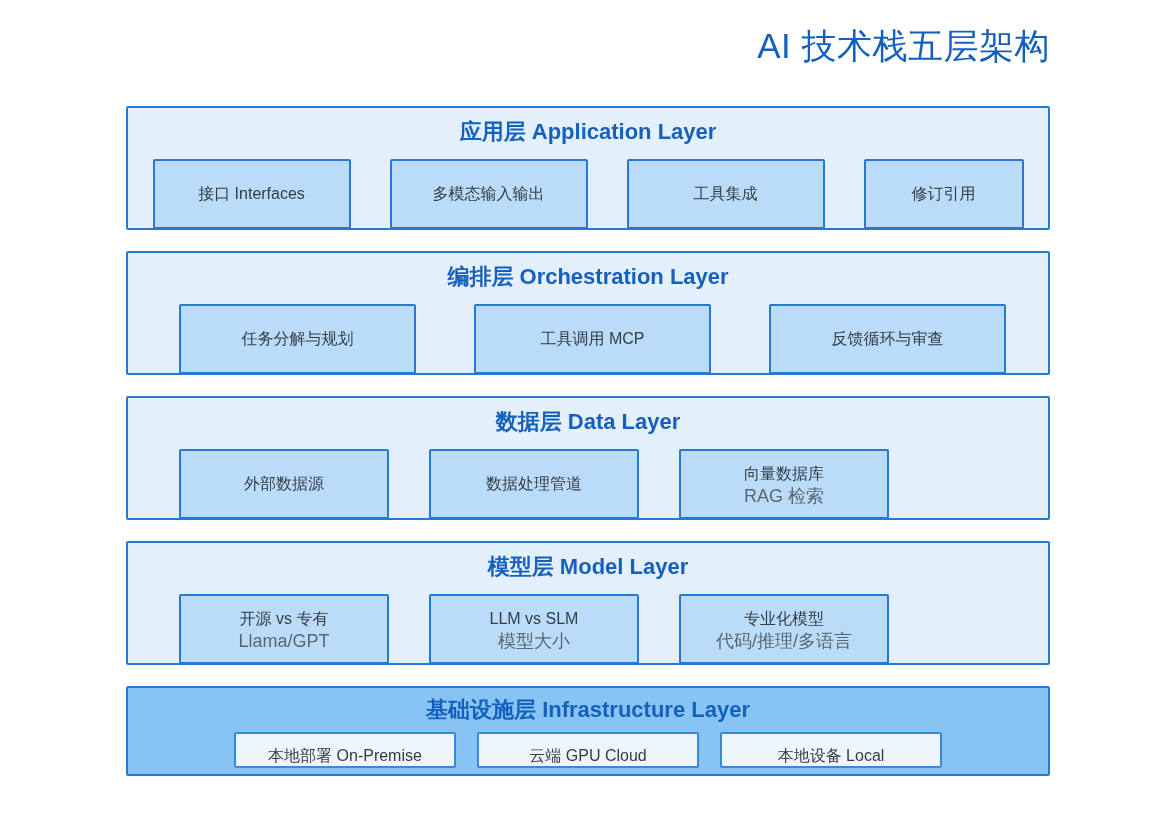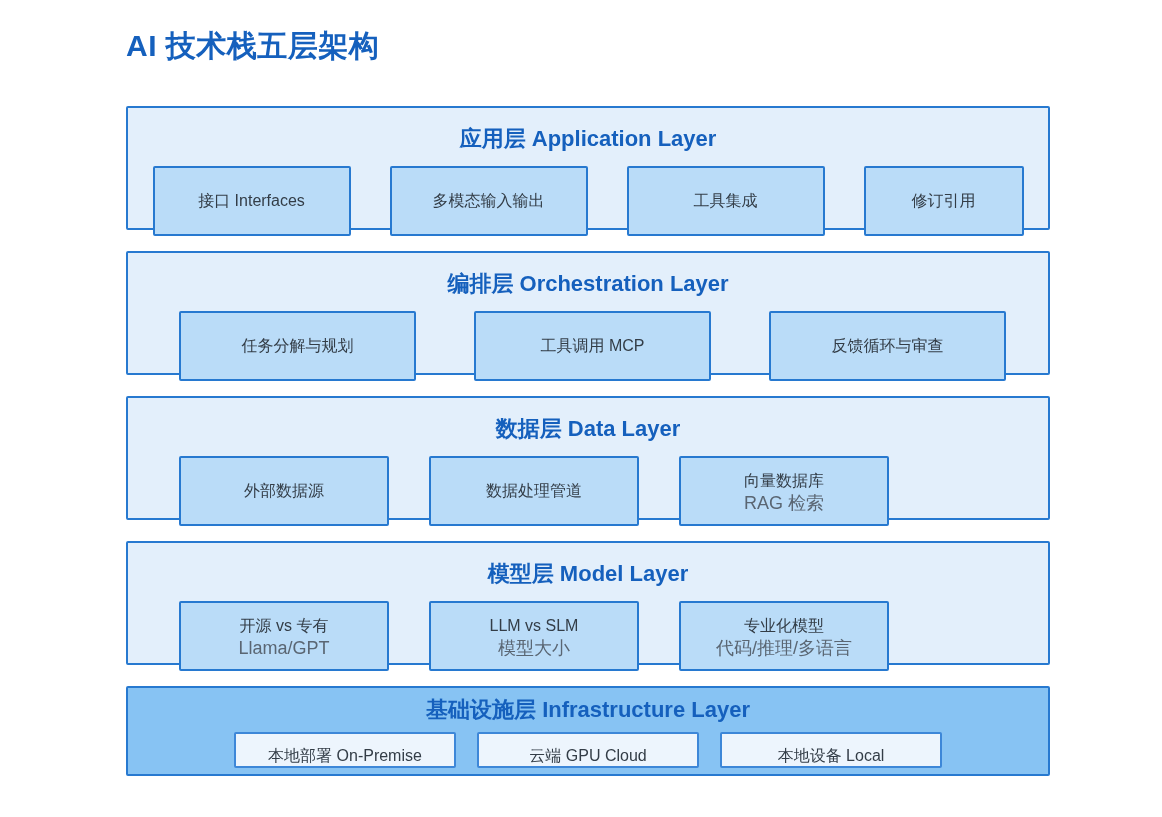--- a/index.html
+++ b/index.html
@@ -14,36 +14,36 @@
     height: 817px;
     overflow: hidden;
     background: var(--page-bg, #ffffff);
   }
   .wrapper {
     width: 924px;
     margin-left: 126px;
   }
   .page-title {
     margin: 30px 0 44px 0;
-    text-align: left;
-    font-size: 30px;
+    text-align: right;
+    font-size: 35px;
     line-height: 32px;
-    font-weight: bold;
+    font-weight: normal;
     color: var(--title-text, #1560bd);
     letter-spacing: 0.5px;
   }
   .layer {
     box-sizing: border-box;
     width: 924px;
     height: 124px;
     margin-bottom: 21px;
     background: var(--layer-bg, #e3effb);
     border: 2.5px solid var(--layer-border, #2779d0);
     border-radius: 2px;
-    padding-top: 16px;
+    padding-top: 9px;
   }
   .layer-title {
     text-align: center;
     font-size: 22px;
     line-height: 30px;
     font-weight: bold;
     color: var(--header-text, #1560bd);
   }
   .boxes {
     display: flex;

